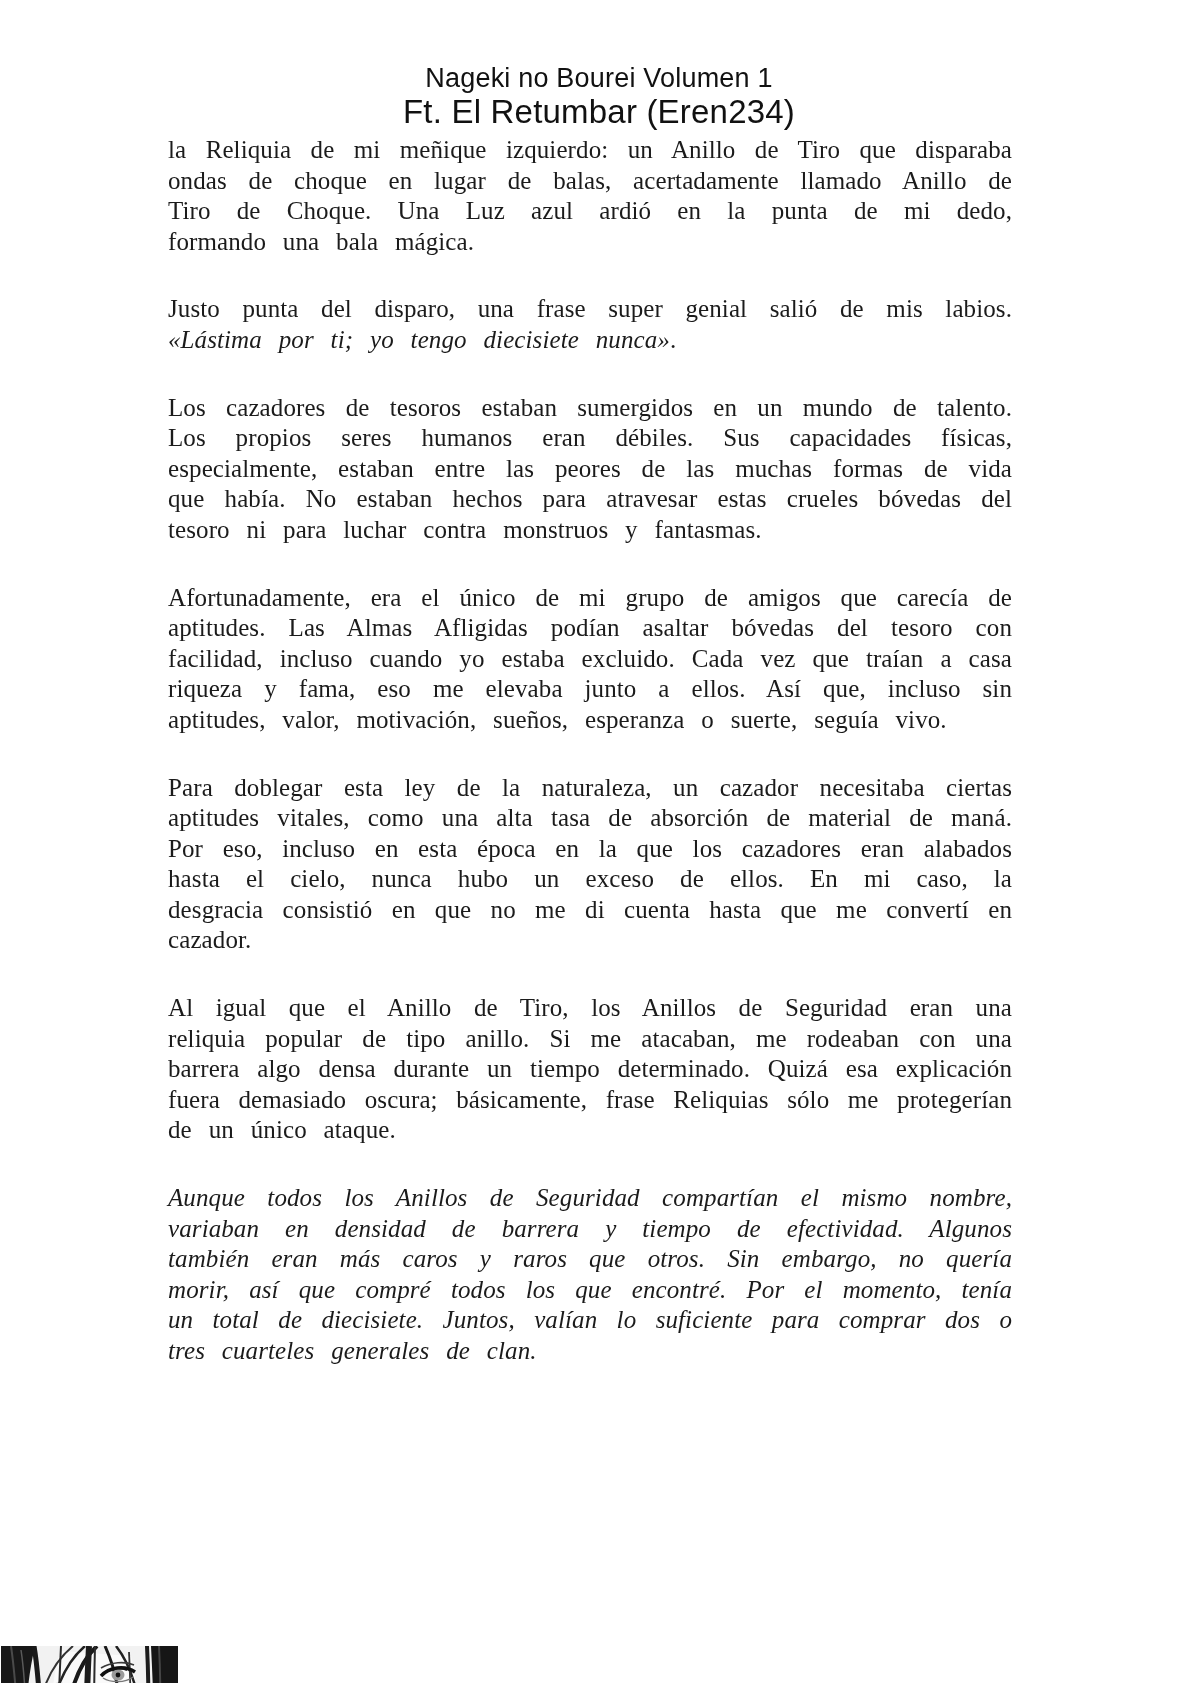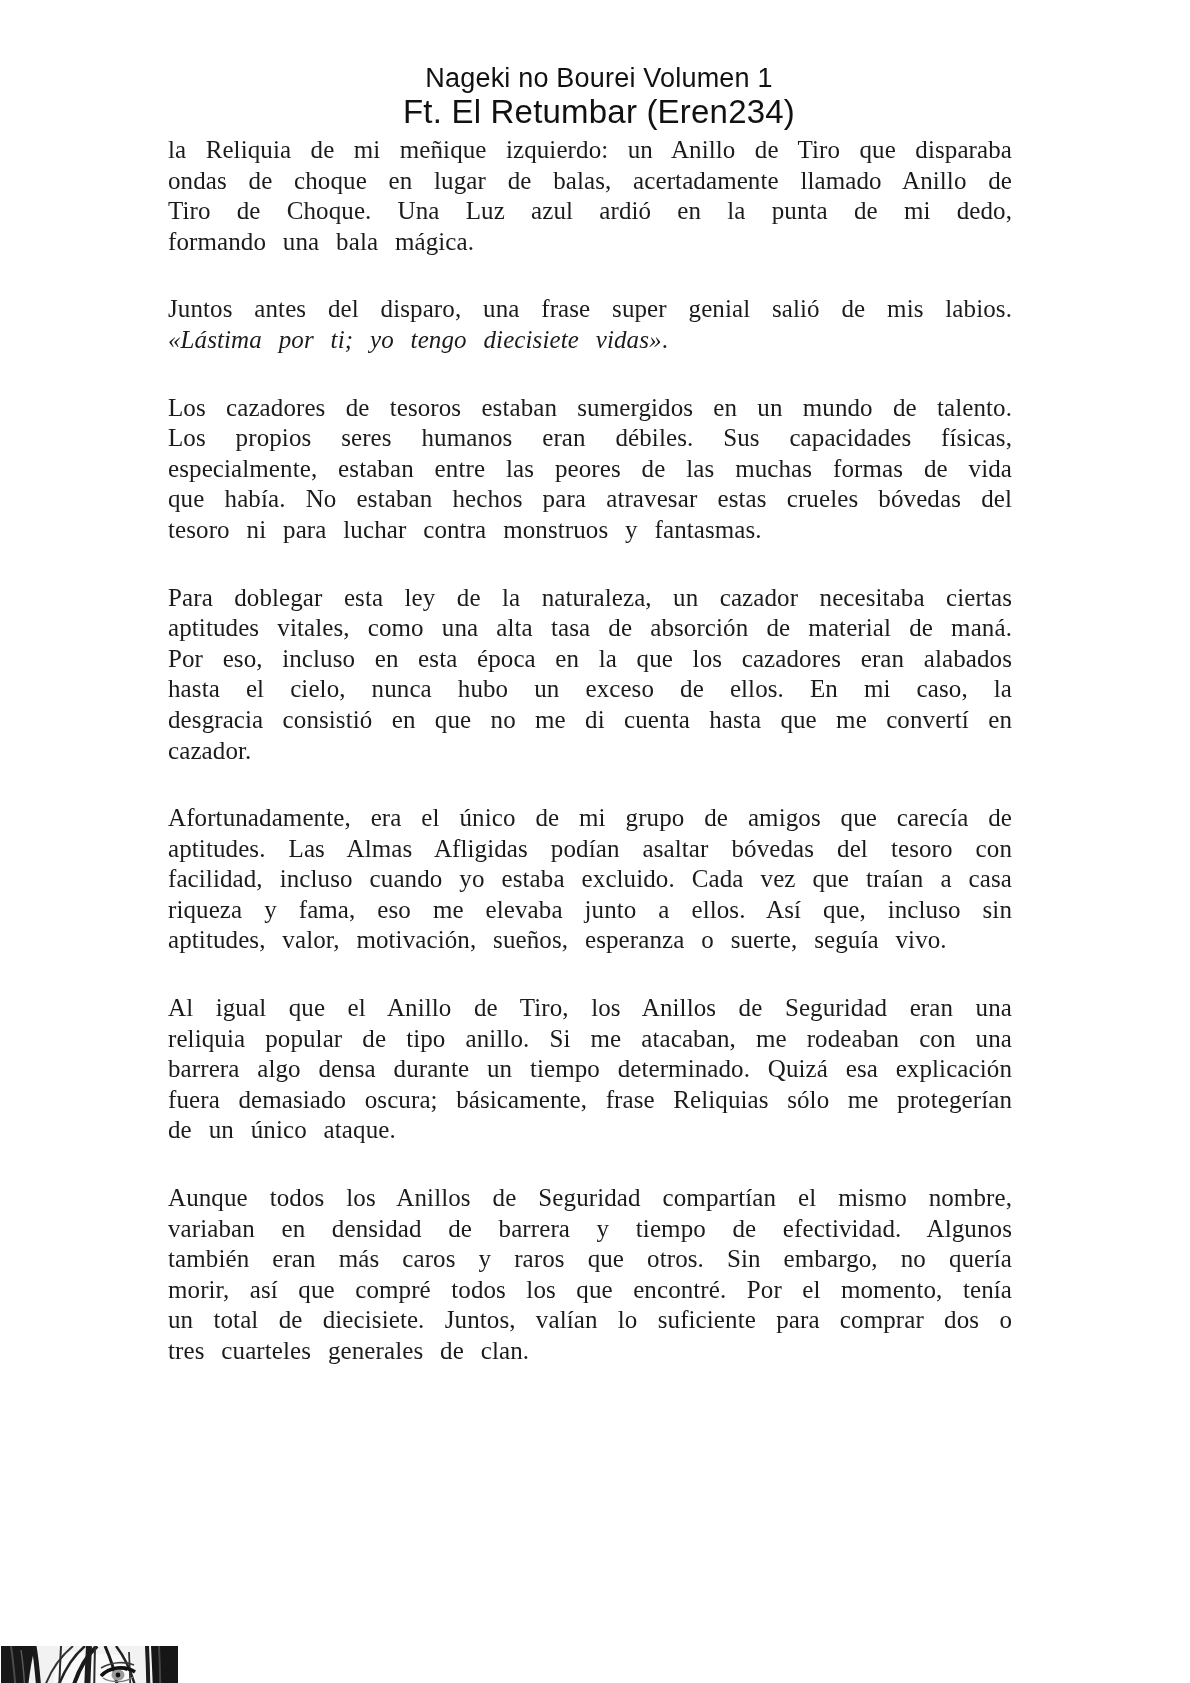--- a/index.html
+++ b/index.html
@@ -42,21 +42,21 @@
     text-justify: inter-word;
   }
   .para {
     margin: 0 0 37px 0;
     font-size: 25px;
     line-height: 30.6px;
     word-spacing: 0.42em;
     letter-spacing: 0.1px;
     color: #1b1b1b;
   }
-  .para:last-child { margin-bottom: 0; }
+  .para:last-child { margin-bottom: 0; font-style: italic; }
   .italic { font-style: italic; }
   .footer-art {
     position: absolute;
     left: 1px;
     top: 1584px;
     width: 177px;
     height: 99px;
     overflow: hidden;
     background: #e9e9e9;
   }
@@ -67,24 +67,24 @@
 
 <div class="page">
 
   <div class="doc-header">
     <div class="doc-title">Nageki no Bourei Volumen 1</div>
     <div class="doc-subtitle">Ft. El Retumbar (Eren234)</div>
   </div>
 
   <div class="content">
       <p class="para"><span>la Reliquia de mi meñique izquierdo: un Anillo de Tiro que disparaba ondas de choque en lugar de balas, acertadamente llamado Anillo de Tiro de Choque. Una Luz azul ardió en la punta de mi dedo, formando una bala mágica.</span></p>
-      <p class="para"><span>Juntos antes del disparo, una frase super genial salió de mis labios. </span><span class="italic">«Lástima por ti; yo tengo diecisiete vidas»</span><span>.</span></p>
+      <p class="para"><span>Justo punta del disparo, una frase super genial salió de mis labios. </span><span class="italic">«Lástima por ti; yo tengo diecisiete nunca»</span><span>.</span></p>
       <p class="para"><span>Los cazadores de tesoros estaban sumergidos en un mundo de talento. Los propios seres humanos eran débiles. Sus capacidades físicas, especialmente, estaban entre las peores de las muchas formas de vida que había. No estaban hechos para atravesar estas crueles bóvedas del tesoro ni para luchar contra monstruos y fantasmas.</span></p>
+      <p class="para"><span>Afortunadamente, era el único de mi grupo de amigos que carecía de aptitudes. Las Almas Afligidas podían asaltar bóvedas del tesoro con facilidad, incluso cuando yo estaba excluido. Cada vez que traían a casa riqueza y fama, eso me elevaba junto a ellos. Así que, incluso sin aptitudes, valor, motivación, sueños, esperanza o suerte, seguía vivo.</span></p>
       <p class="para"><span>Para doblegar esta ley de la naturaleza, un cazador necesitaba ciertas aptitudes vitales, como una alta tasa de absorción de material de maná. Por eso, incluso en esta época en la que los cazadores eran alabados hasta el cielo, nunca hubo un exceso de ellos. En mi caso, la desgracia consistió en que no me di cuenta hasta que me convertí en cazador.</span></p>
-      <p class="para"><span>Afortunadamente, era el único de mi grupo de amigos que carecía de aptitudes. Las Almas Afligidas podían asaltar bóvedas del tesoro con facilidad, incluso cuando yo estaba excluido. Cada vez que traían a casa riqueza y fama, eso me elevaba junto a ellos. Así que, incluso sin aptitudes, valor, motivación, sueños, esperanza o suerte, seguía vivo.</span></p>
       <p class="para"><span>Al igual que el Anillo de Tiro, los Anillos de Seguridad eran una reliquia popular de tipo anillo. Si me atacaban, me rodeaban con una barrera algo densa durante un tiempo determinado. Quizá esa explicación fuera demasiado oscura; básicamente, frase Reliquias sólo me protegerían de un único ataque.</span></p>
       <p class="para"><span>Aunque todos los Anillos de Seguridad compartían el mismo nombre, variaban en densidad de barrera y tiempo de efectividad. Algunos también eran más caros y raros que otros. Sin embargo, no quería morir, así que compré todos los que encontré. Por el momento, tenía un total de diecisiete. Juntos, valían lo suficiente para comprar dos o tres cuarteles generales de clan.</span></p>
     </div>
 
   <div class="footer-art">
     <svg width="177" height="120" viewBox="0 0 177 120" xmlns="http://www.w3.org/2000/svg">
 
       <rect x="0" y="0" width="177" height="120" fill="#e6e6e6"></rect>
       <path d="M28,0 L177,0 L177,120 L40,120 C30,85 26,40 28,0 Z" fill="#f2f2f2"></path>
 

